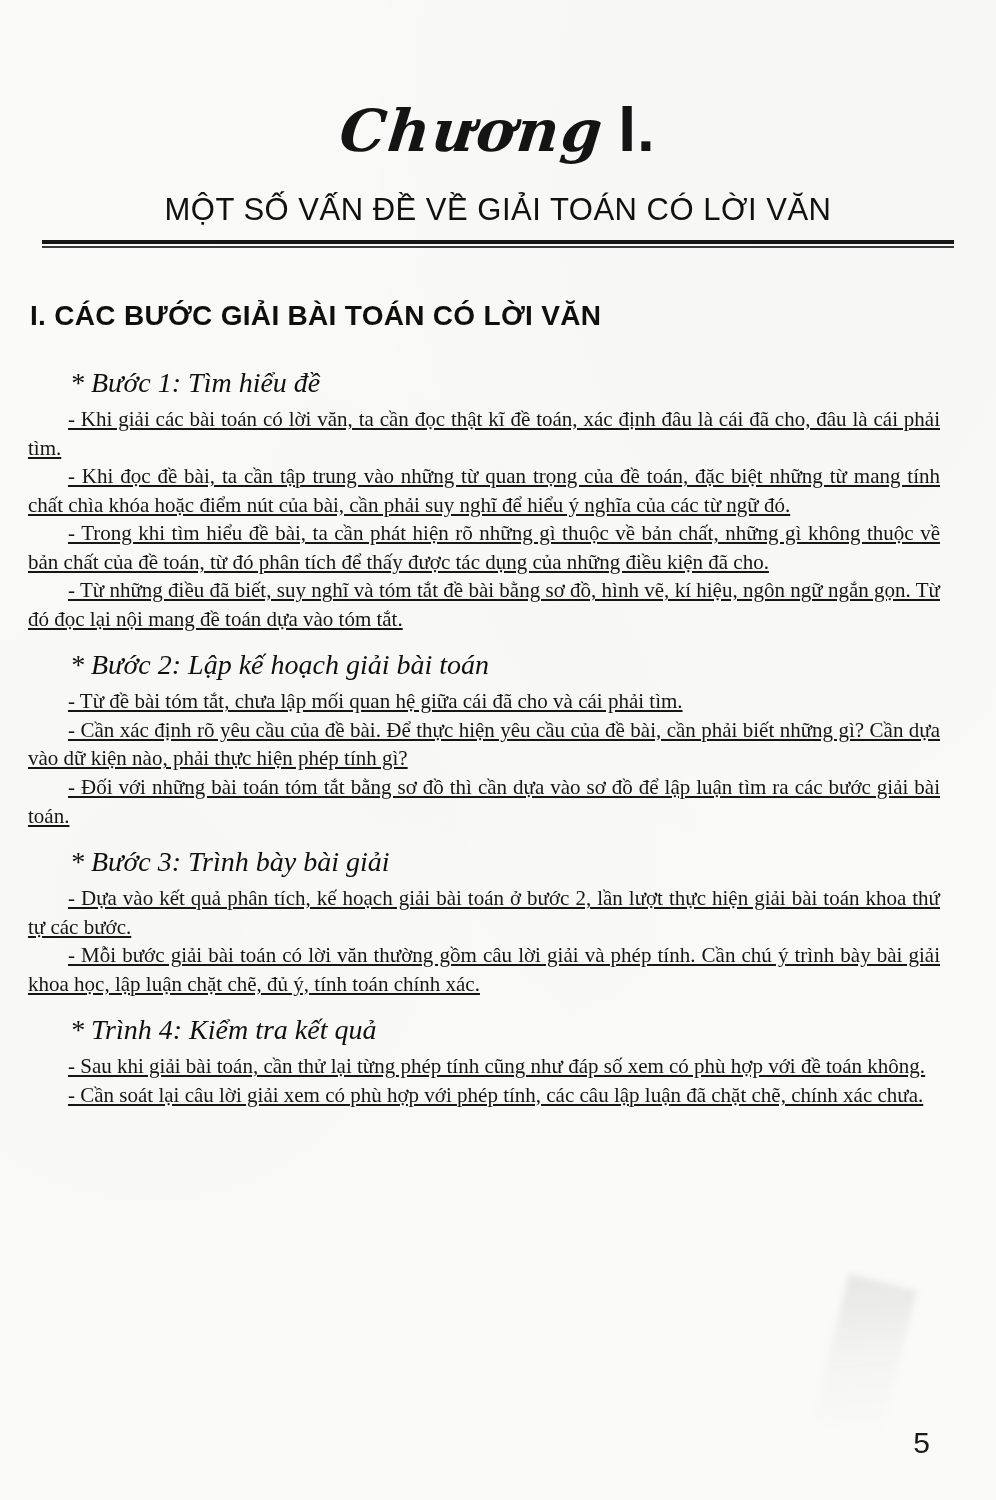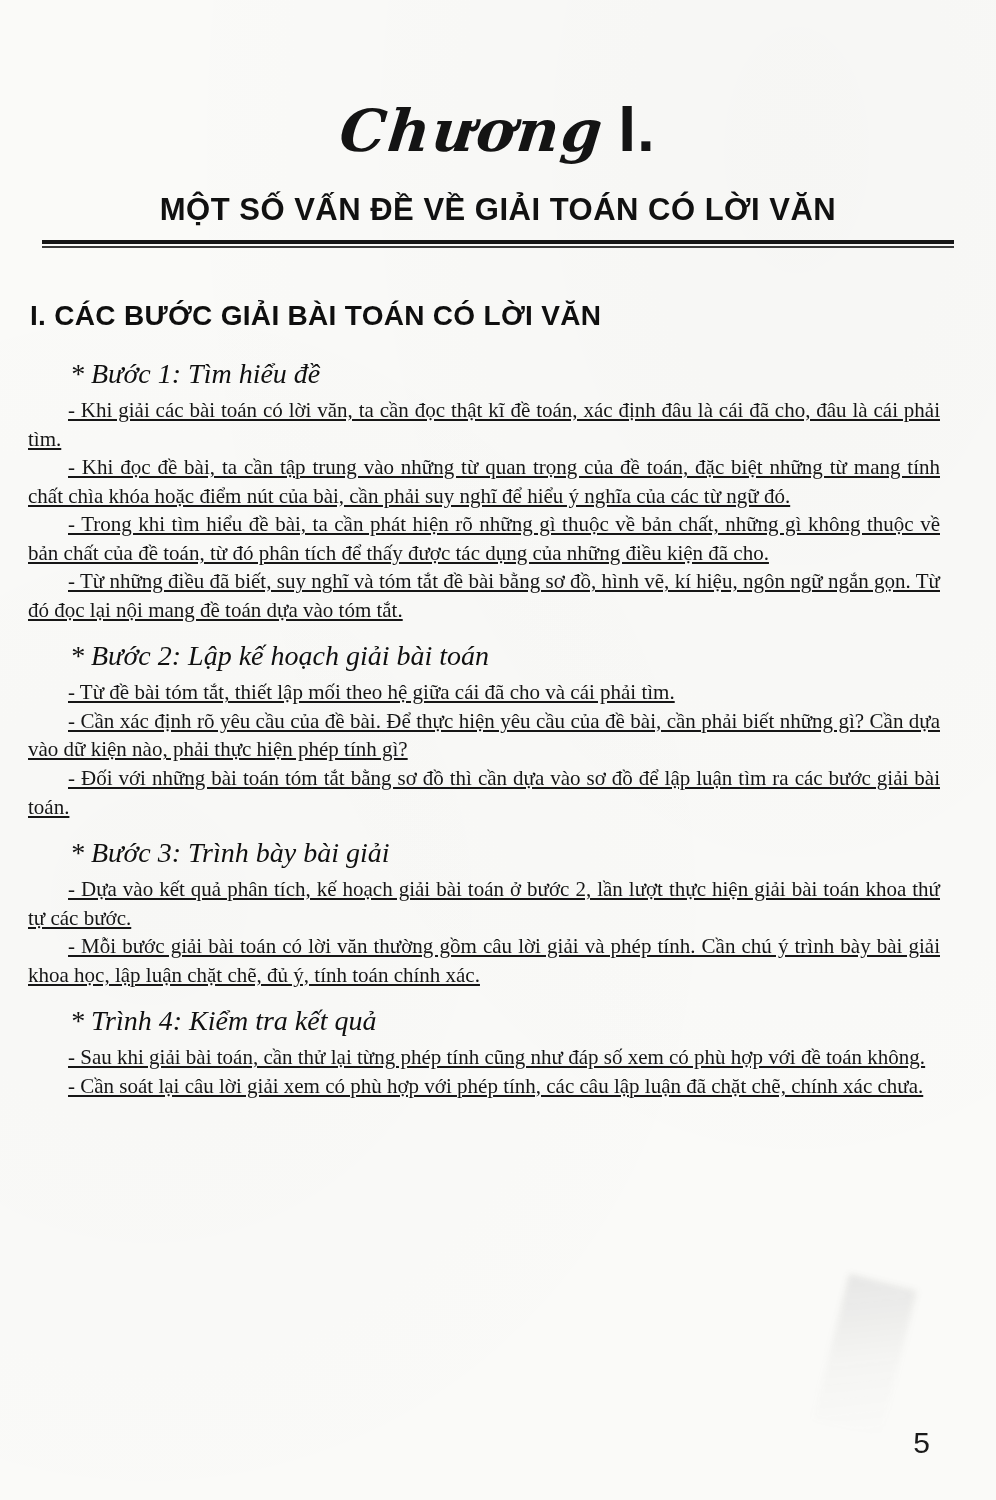--- a/index.html
+++ b/index.html
@@ -42,34 +42,34 @@
   }
   .chapter-numeral {
     font-family: "Liberation Sans", sans-serif;
     font-weight: 700;
     font-size: 64px;
     letter-spacing: 1px;
   }
   .chapter-title {
     margin: 26px 20px 0 20px;
     font-family: "Liberation Sans", sans-serif;
-    font-weight: 700;
+    font-weight: 400;
     font-size: 31px;
     letter-spacing: 0.5px;
     color: #111;
   }
   .title-rule {
     width: 912px;
     height: 2px;
     margin: 12px auto 0 auto;
     border-top: 4px solid #161616;
     border-bottom: 2px solid #3a3a3a;
   }
   .section-heading {
-    margin: 52px 0 4px 30px;
+    margin: 52px 0 13px 30px;
     font-family: "Liberation Sans", sans-serif;
     font-weight: 700;
     font-size: 28px;
     letter-spacing: 0.3px;
     color: #0f0f0f;
   }
   .content {
     padding: 6px 56px 0 28px;
   }
   .step {
@@ -126,21 +126,21 @@
 
   <h2 class="section-heading">I. CÁC BƯỚC GIẢI BÀI TOÁN CÓ LỜI VĂN</h2>
 
   <main class="content" id="content">
       <h3 class="step">* Bước 1: Tìm hiểu đề</h3>
       <p class="para">- Khi giải các bài toán có lời văn, ta cần đọc thật kĩ đề toán, xác định đâu là cái đã cho, đâu là cái phải tìm.</p>
       <p class="para">- Khi đọc đề bài, ta cần tập trung vào những từ quan trọng của đề toán, đặc biệt những từ mang tính chất chìa khóa hoặc điểm nút của bài, cần phải suy nghĩ để hiểu ý nghĩa của các từ ngữ đó.</p>
       <p class="para">- Trong khi tìm hiểu đề bài, ta cần phát hiện rõ những gì thuộc về bản chất, những gì không thuộc về bản chất của đề toán, từ đó phân tích để thấy được tác dụng của những điều kiện đã cho.</p>
       <p class="para">- Từ những điều đã biết, suy nghĩ và tóm tắt đề bài bằng sơ đồ, hình vẽ, kí hiệu, ngôn ngữ ngắn gọn. Từ đó đọc lại nội mang đề toán dựa vào tóm tắt.</p>
       <h3 class="step">* Bước 2: Lập kế hoạch giải bài toán</h3>
-      <p class="para">- Từ đề bài tóm tắt, thiết lập mối theo hệ giữa cái đã cho và cái phải tìm.</p>
+      <p class="para">- Từ đề bài tóm tắt, chưa lập mối quan hệ giữa cái đã cho và cái phải tìm.</p>
       <p class="para">- Cần xác định rõ yêu cầu của đề bài. Để thực hiện yêu cầu của đề bài, cần phải biết những gì? Cần dựa vào dữ kiện nào, phải thực hiện phép tính gì?</p>
       <p class="para">- Đối với những bài toán tóm tắt bằng sơ đồ thì cần dựa vào sơ đồ để lập luận tìm ra các bước giải bài toán.</p>
       <h3 class="step">* Bước 3: Trình bày bài giải</h3>
       <p class="para">- Dựa vào kết quả phân tích, kế hoạch giải bài toán ở bước 2, lần lượt thực hiện giải bài toán khoa thứ tự các bước.</p>
       <p class="para">- Mỗi bước giải bài toán có lời văn thường gồm câu lời giải và phép tính. Cần chú ý trình bày bài giải khoa học, lập luận chặt chẽ, đủ ý, tính toán chính xác.</p>
       <h3 class="step">* Trình 4: Kiểm tra kết quả</h3>
       <p class="para">- Sau khi giải bài toán, cần thử lại từng phép tính cũng như đáp số xem có phù hợp với đề toán không.</p>
       <p class="para">- Cần soát lại câu lời giải xem có phù hợp với phép tính, các câu lập luận đã chặt chẽ, chính xác chưa.</p>
     </main>
 

